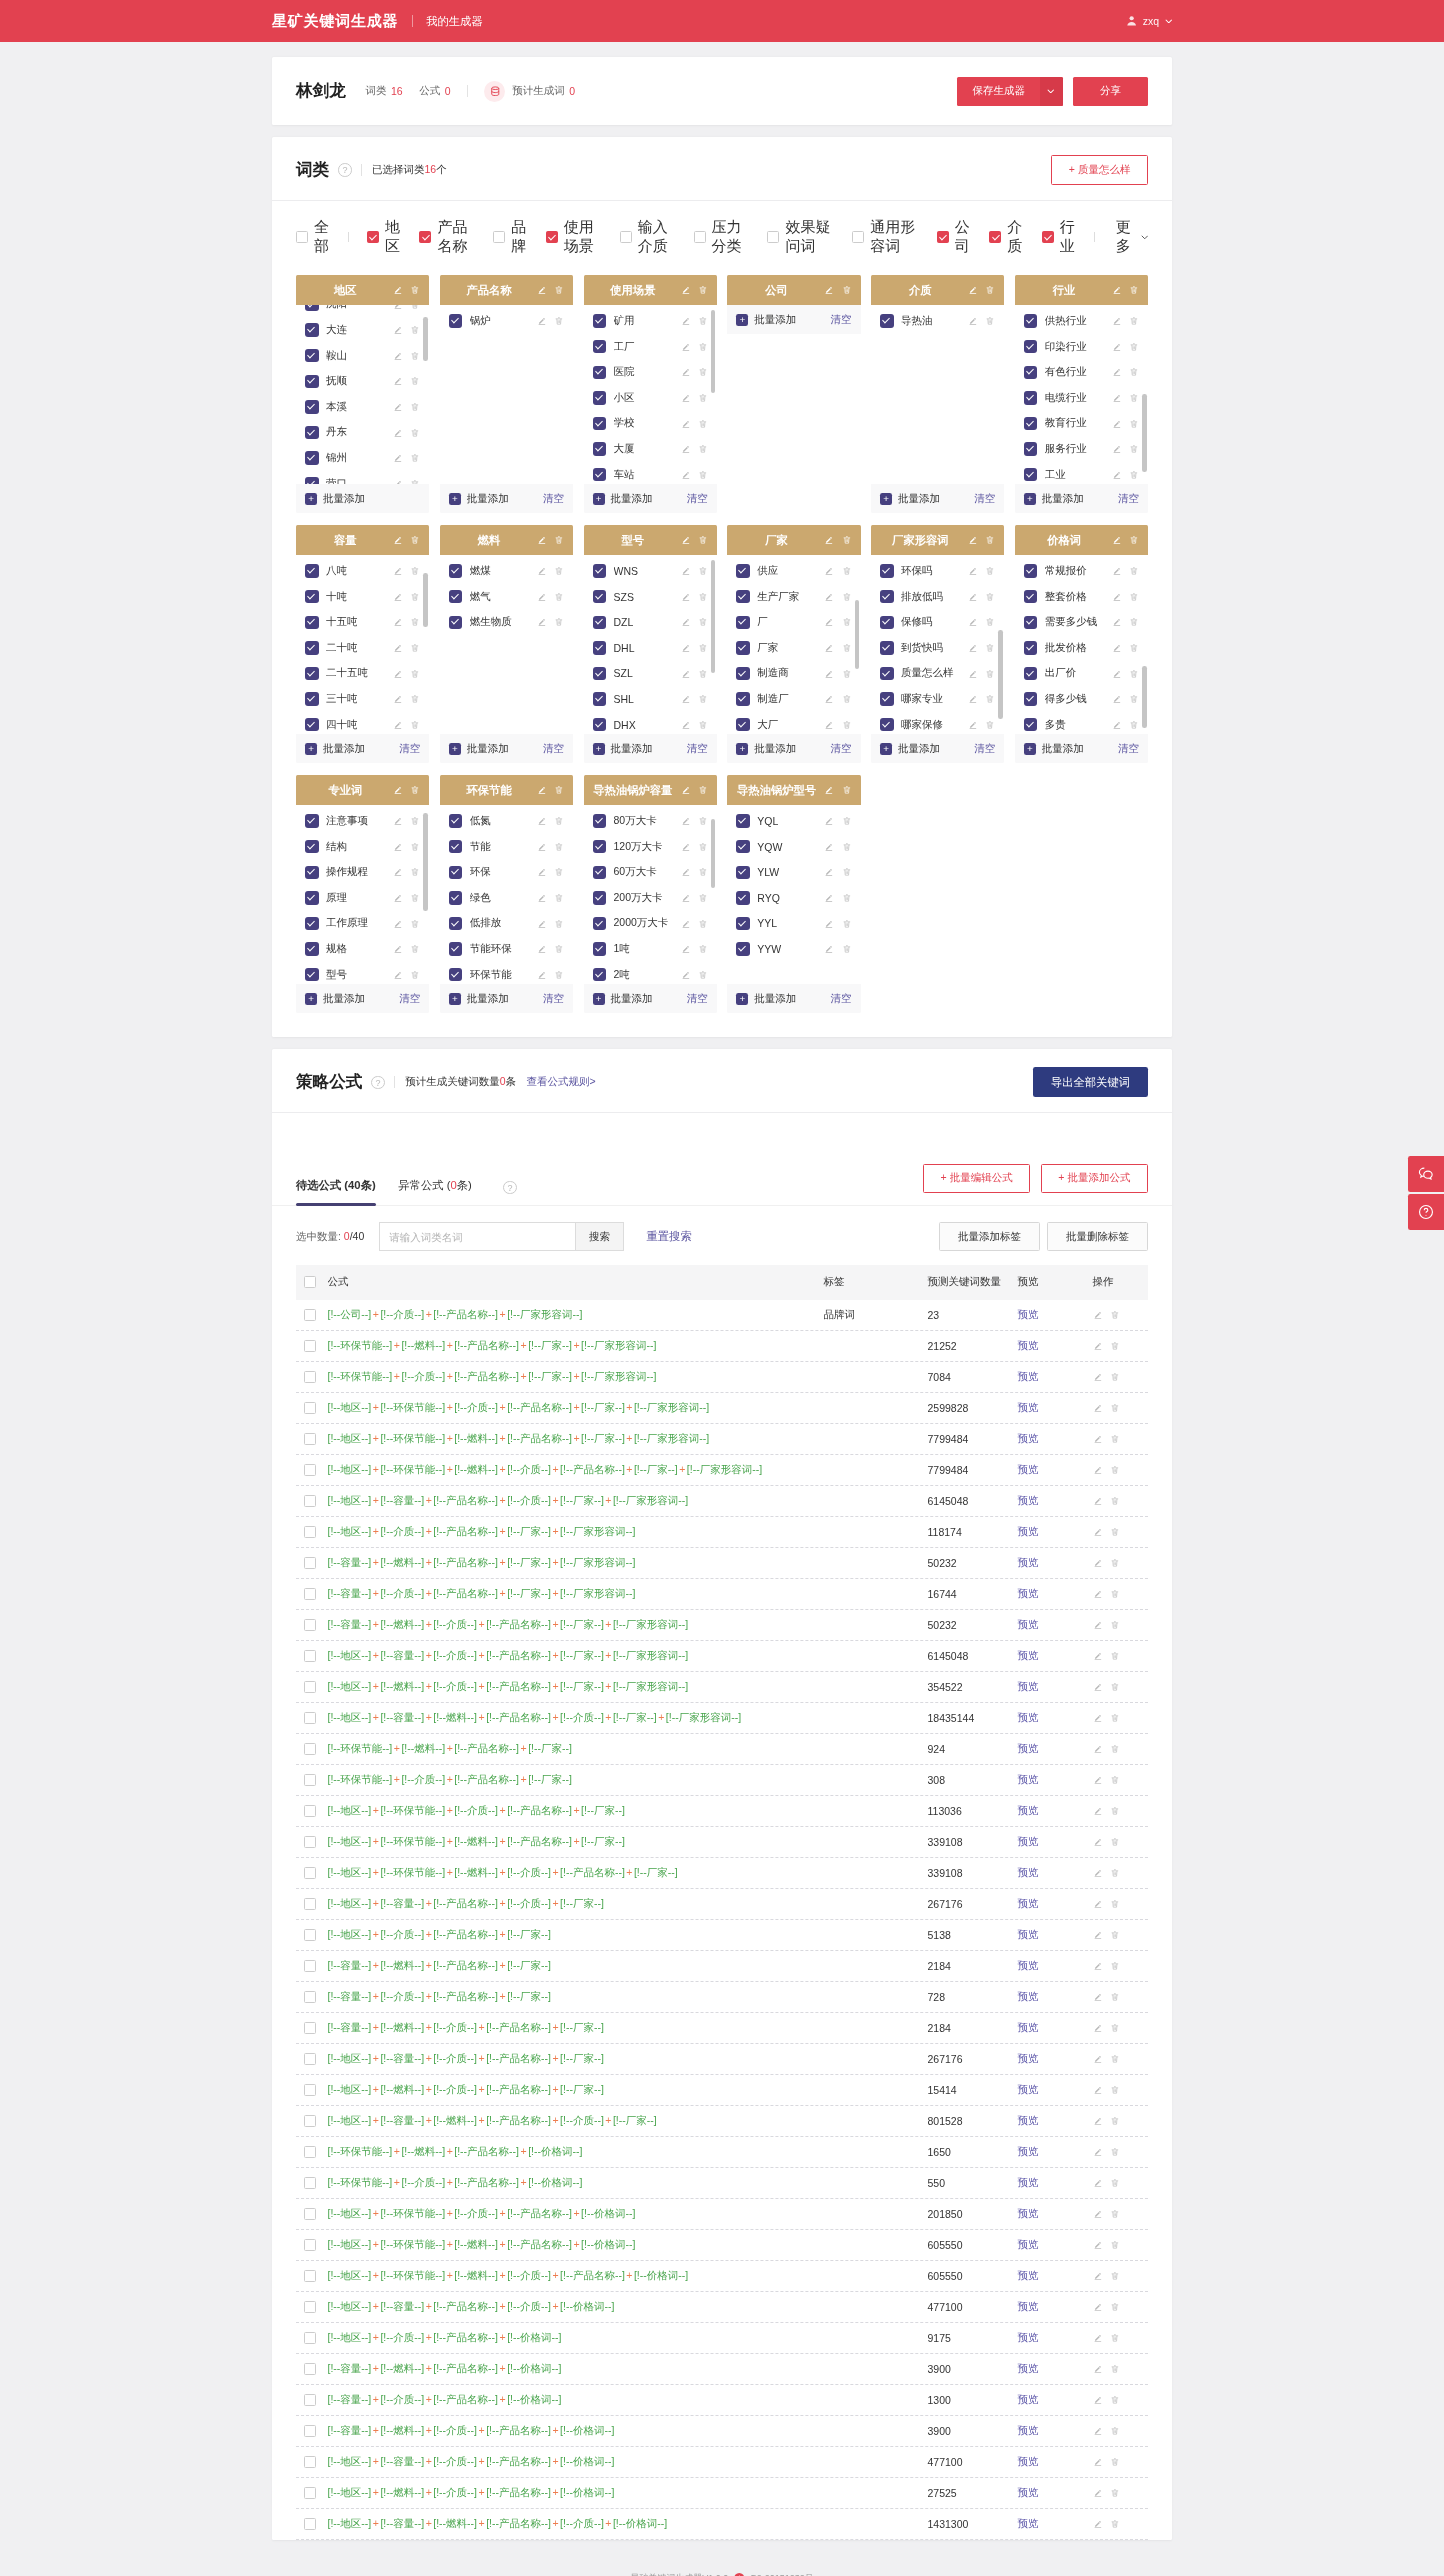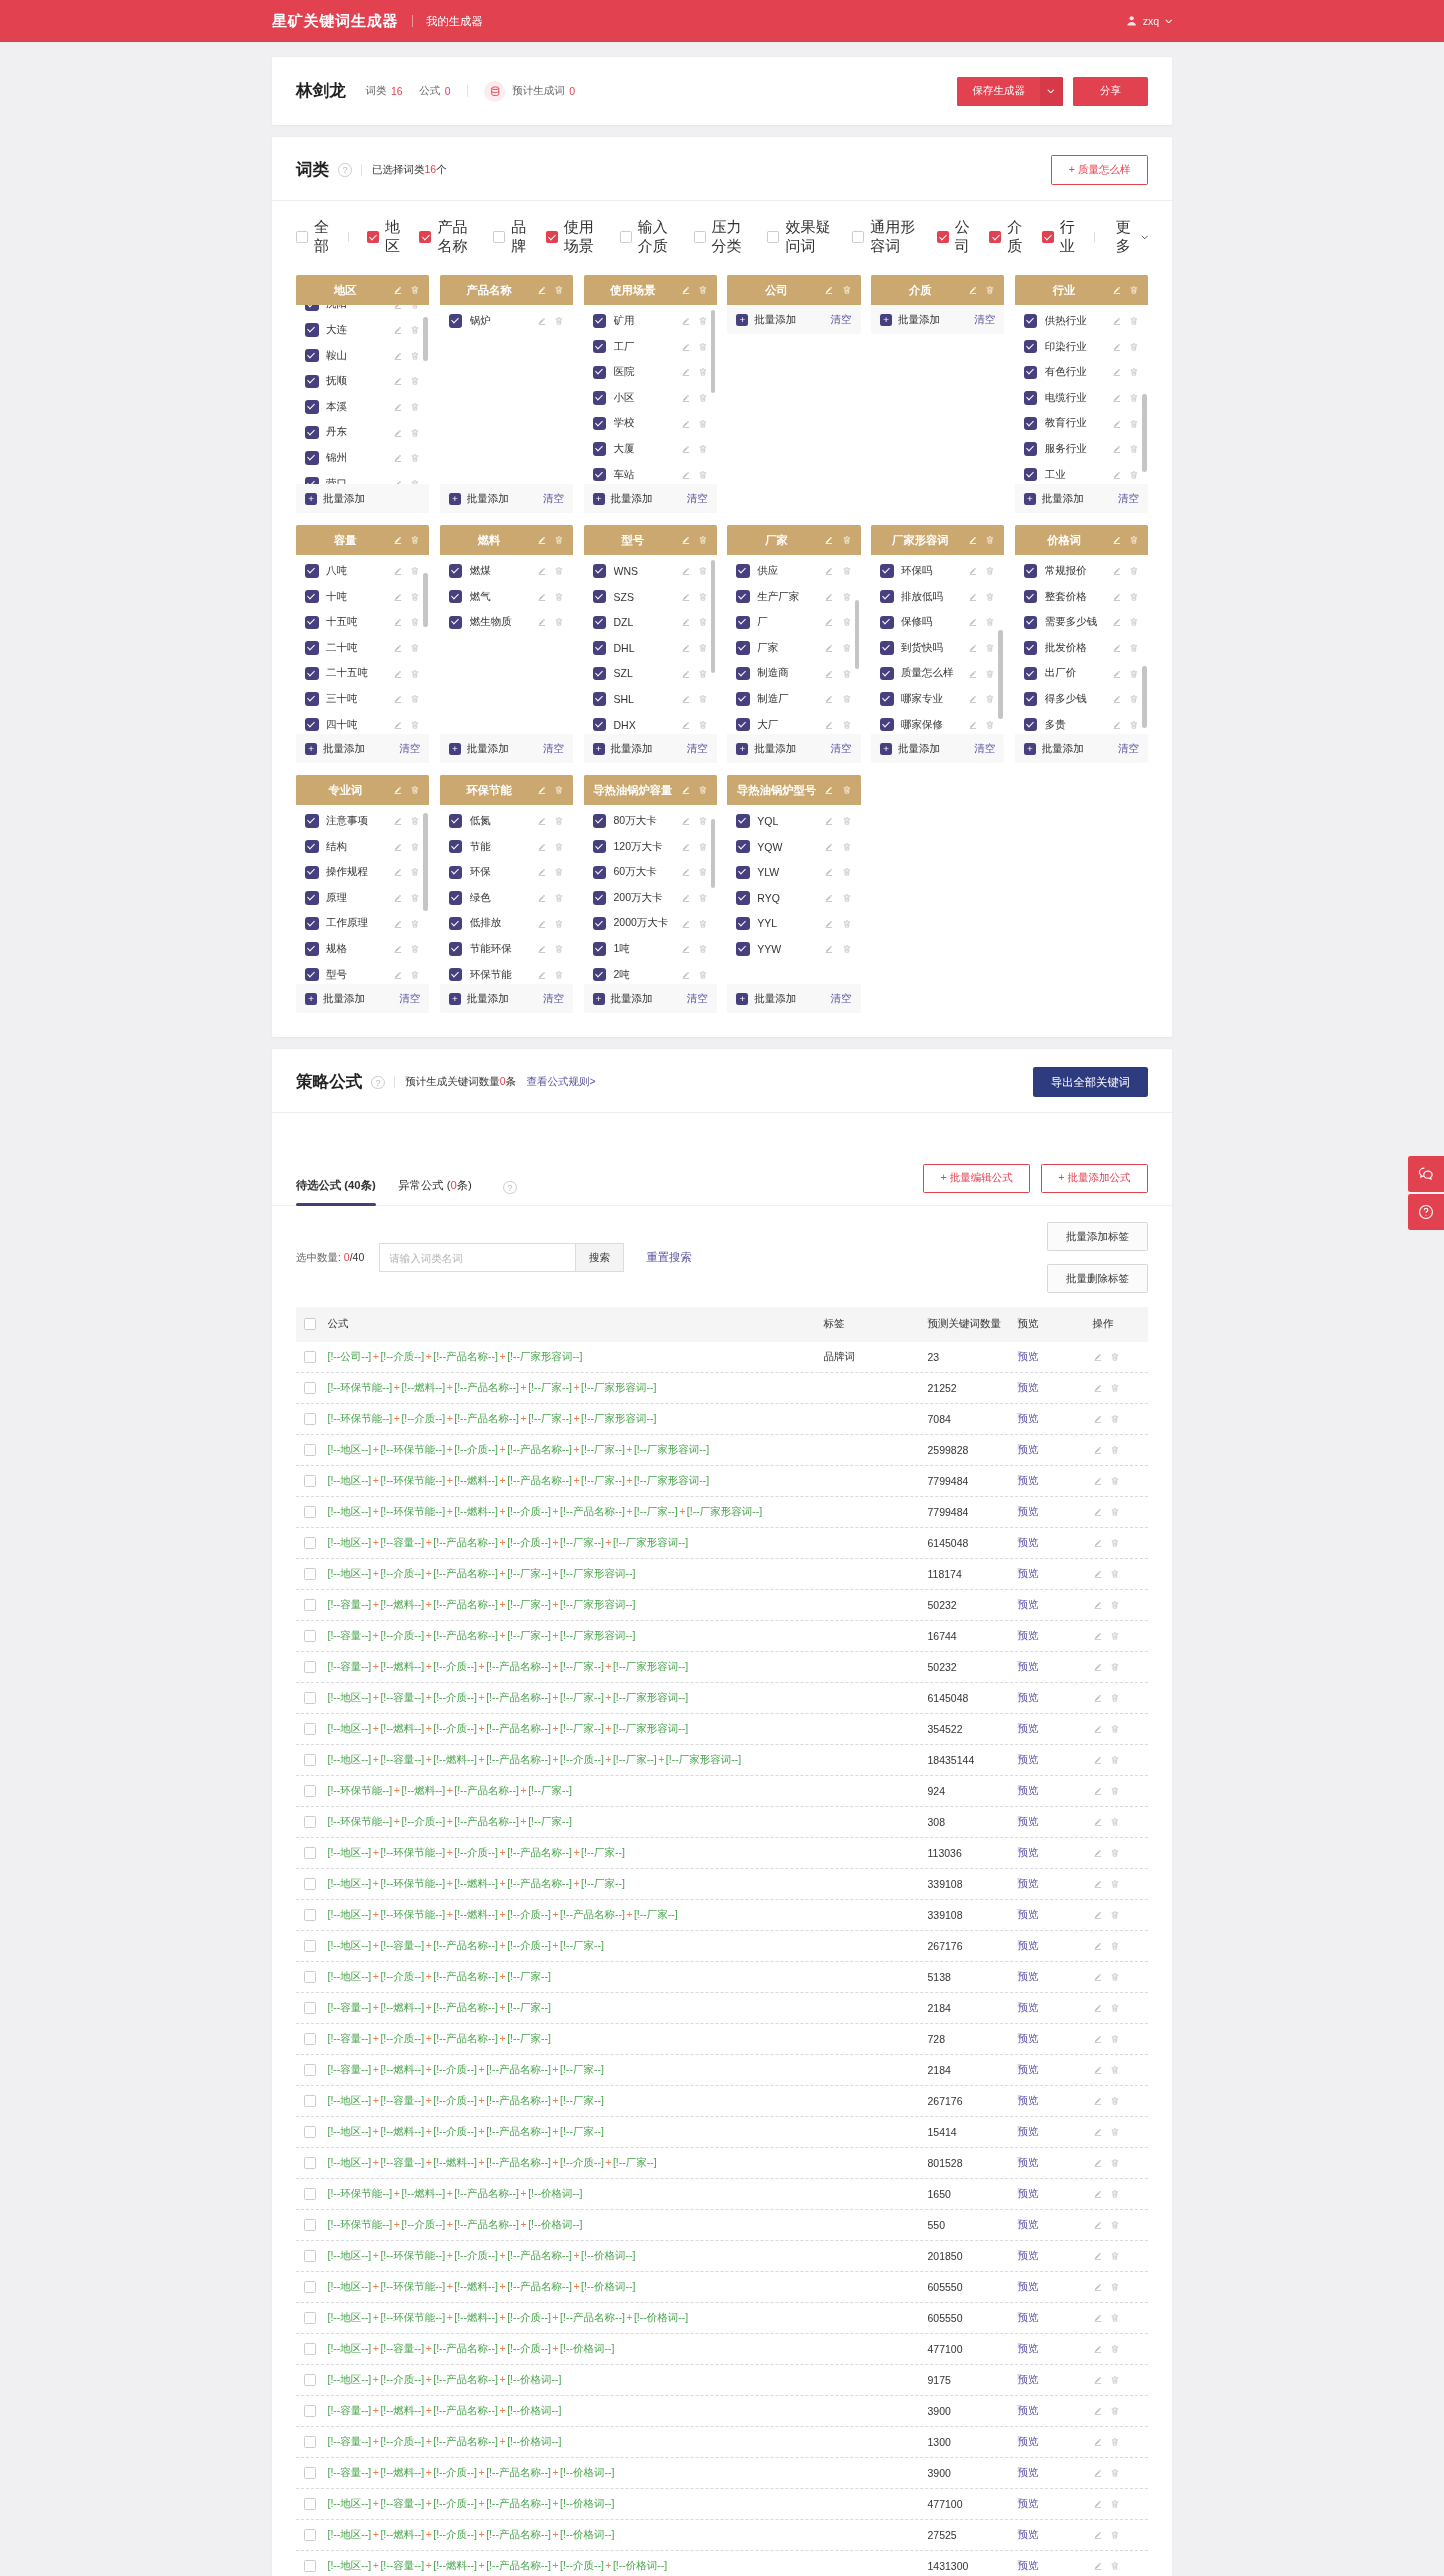--- a/index.html
+++ b/index.html
@@ -87,21 +87,21 @@
   .tab-btns .btn-red-outline { margin-left:0; height:29px; }
 
   .search-row { display:flex; align-items:center; padding:16.6px 24px 13.5px; }
   .sel-count { font-size:10.5px; color:#666; margin-right:15px; }
   .sel-count .dark { color:#333; }
   .input-group { display:flex; align-items:stretch; }
   .search-input { width:197px; height:29px; border:0.8px solid #dcdcdc; padding:0 9px; font-size:10.5px; color:#333; outline:none; background:#fff; }
   .search-input::placeholder { color:#b5b5b5; }
   .search-btn { height:29px; background:#f4f4f4; border:0.8px solid #dcdcdc; border-left:none; padding:0 12.8px; font-size:10.5px; color:#333; cursor:pointer; }
   .reset-link { margin-left:22.6px; color:#5b55a0; font-size:11.3px; }
-  .tag-btns { margin-left:auto; display:flex; gap:13px;flex-direction:column; }
+  .tag-btns { margin-left:auto; display:flex; gap:7px; }
   .btn-gray-outline { height:29px; background:#fbfbfb; border:0.8px solid #d7d7d7; border-radius:1.5px; padding:0 18px; font-size:10.5px; color:#333; cursor:pointer; }
 
   .ftable { margin:0 24px 19.6px; }
   .thead { display:flex; align-items:center; background:#f5f5f6; height:35px; font-size:10.5px; color:#333; padding:0 7.5px; }
   .tr { display:flex; align-items:center; height:31px; padding:0 7.5px; border-bottom:0.8px dashed #d9d9de; font-size:10.5px; background:#fff; }
   .col-cb { width:24px; display:flex; align-items:center; }
   .col-formula { flex:1; padding-right:7.5px; white-space:nowrap; overflow:hidden; }
   .col-tag { width:104px; color:#333; }
   .col-count { width:90px; color:#333; }
   .col-preview { width:75px; }
@@ -607,20 +607,39 @@
                 <path d="M4 20.4h16V22H4z"></path>
                 <path d="M5 16.4V19h2.6l9.3-9.3-2.6-2.6L5 16.4zM19 7.7c.3-.3.3-.9 0-1.2l-1.5-1.5c-.3-.3-.9-.3-1.2 0l-1.3 1.3 2.7 2.7 1.3-1.3z"></path>
               </svg>
             </span>
       <span class="ph-icon">
               <svg viewBox="0 0 24 24" width="9.8" height="9.8" fill="none" stroke="currentColor" stroke-width="1.7">
                 <path d="M4 7h16M10 4h4M7 7l.9 13h8.2L17 7M10.2 10.5v6.5M13.8 10.5v6.5"></path>
               </svg>
             </span>
     </div>
+    <div class="panel-body">
+      <div class="panel-items">
+              <div class="p-item">
+    <span class="p-cb"></span>
+    <span class="p-label">导热油</span>
+    <span class="p-act">
+                  <svg viewBox="0 0 24 24" width="9.8" height="9.8" fill="currentColor">
+                    <path d="M4 20.4h16V22H4z"></path>
+                    <path d="M5 16.4V19h2.6l9.3-9.3-2.6-2.6L5 16.4zM19 7.7c.3-.3.3-.9 0-1.2l-1.5-1.5c-.3-.3-.9-.3-1.2 0l-1.3 1.3 2.7 2.7 1.3-1.3z"></path>
+                  </svg>
+                </span>
+    <span class="p-act">
+                  <svg viewBox="0 0 24 24" width="9.8" height="9.8" fill="none" stroke="currentColor" stroke-width="1.7">
+                    <path d="M4 7h16M10 4h4M7 7l.9 13h8.2L17 7M10.2 10.5v6.5M13.8 10.5v6.5"></path>
+                  </svg>
+                </span>
+  </div>
+            </div>
+    </div>
     <div class="panel-footer">
       <span class="batch-add">
               <span class="plus-sq">+</span>
               <span>批量添加</span>
             </span>
       <span class="clear-link">清空</span>
     </div>
   </div>
         <div class="panel">
     <div class="panel-header">

